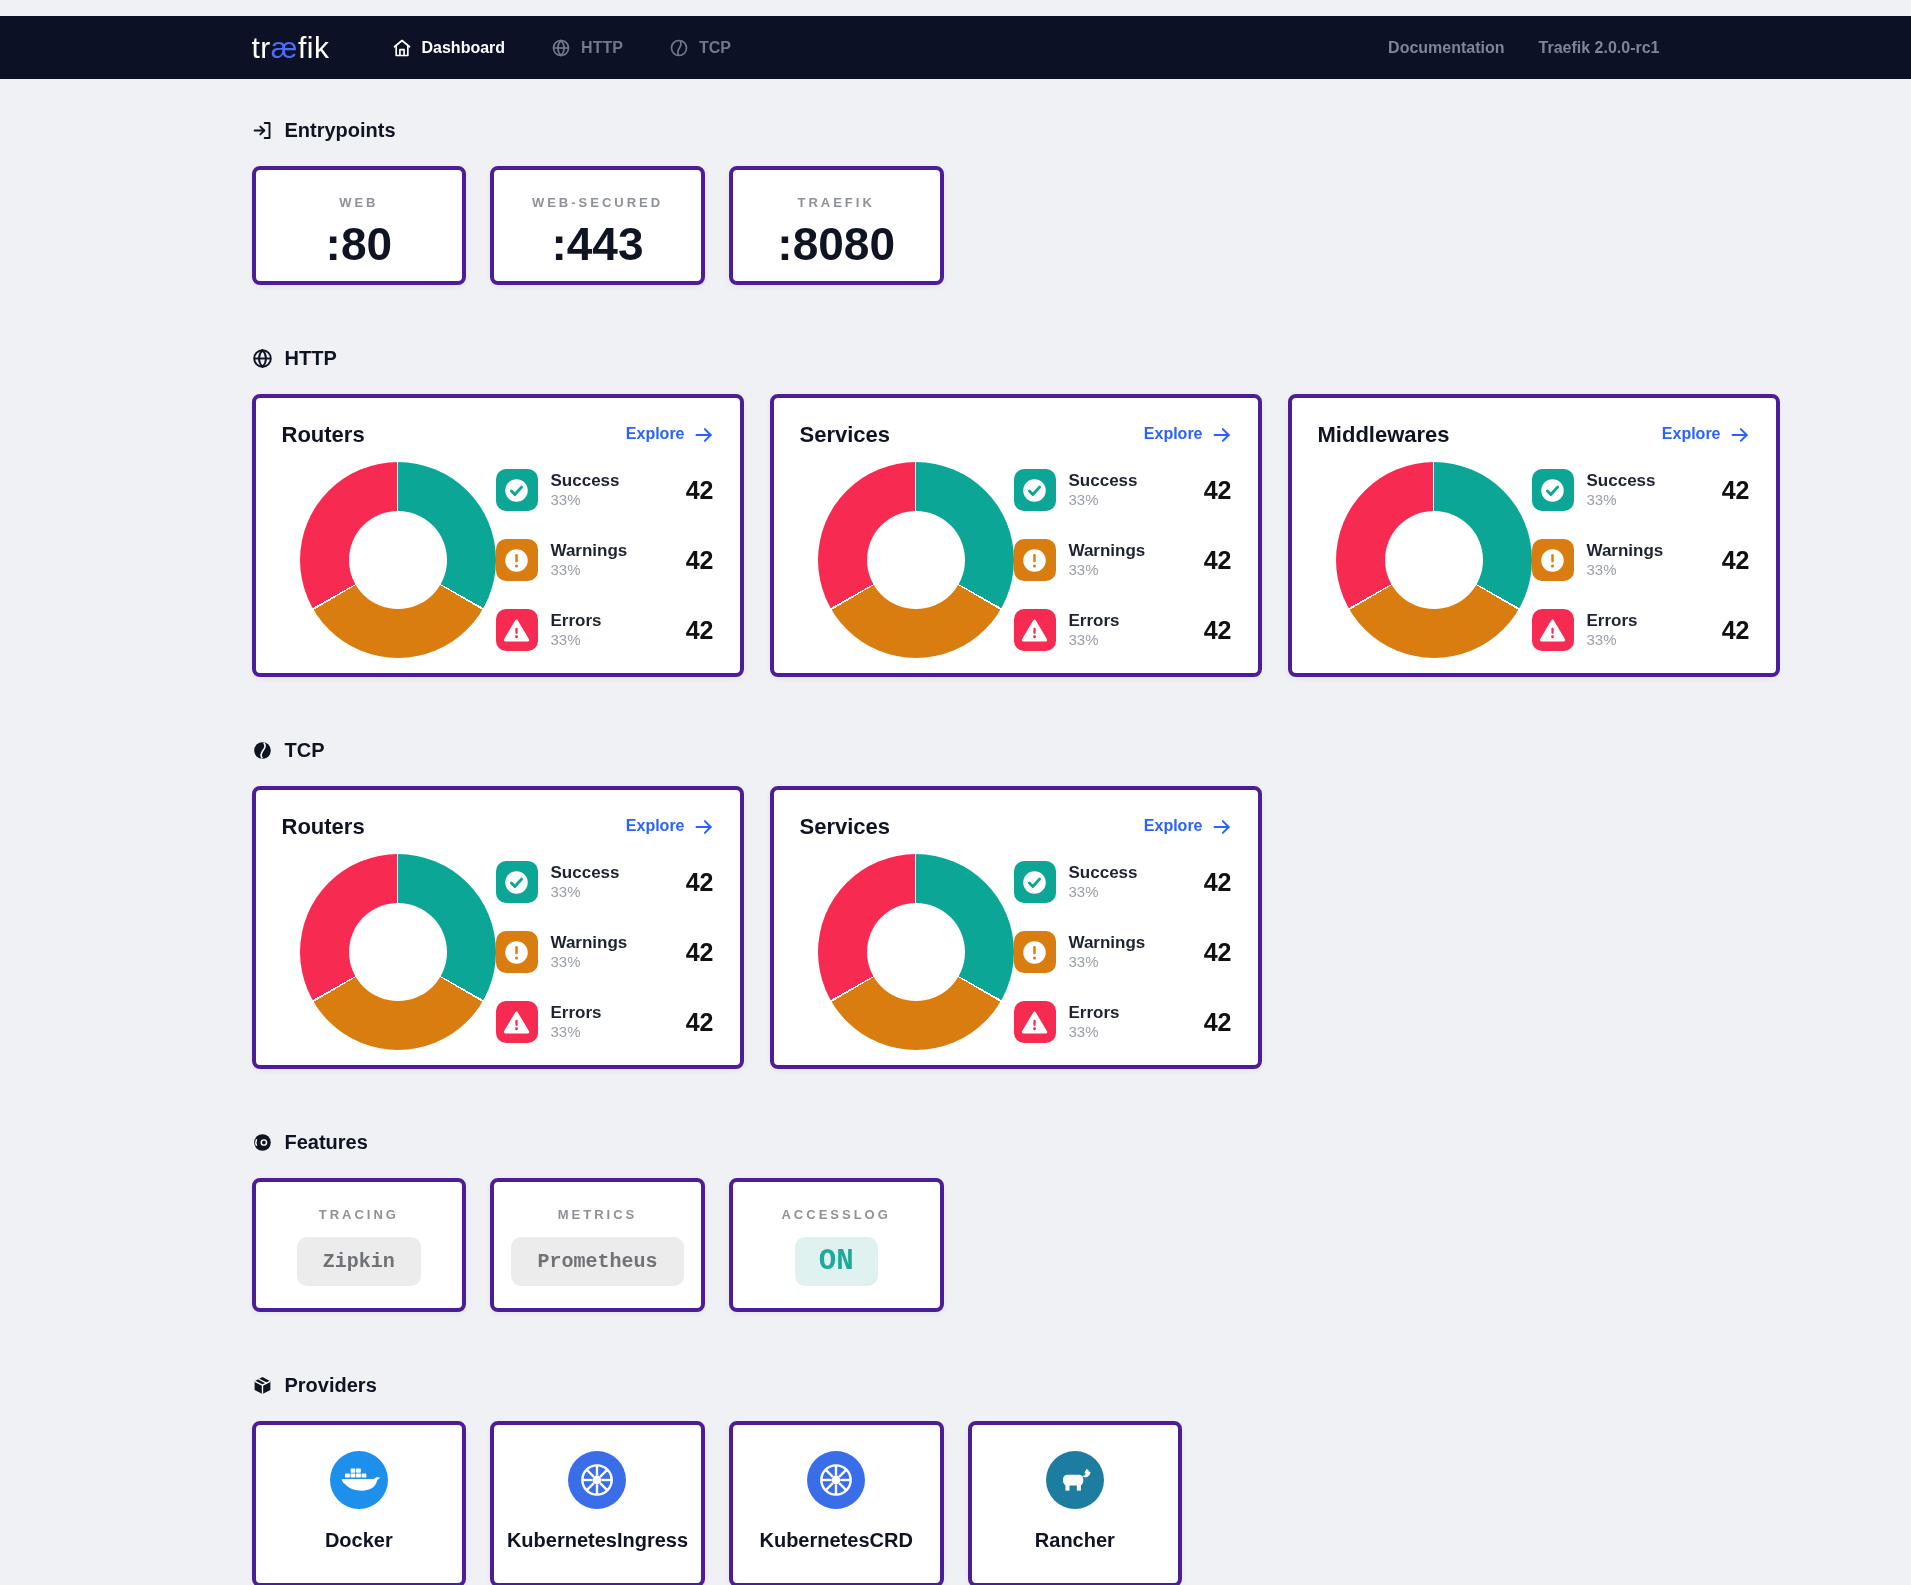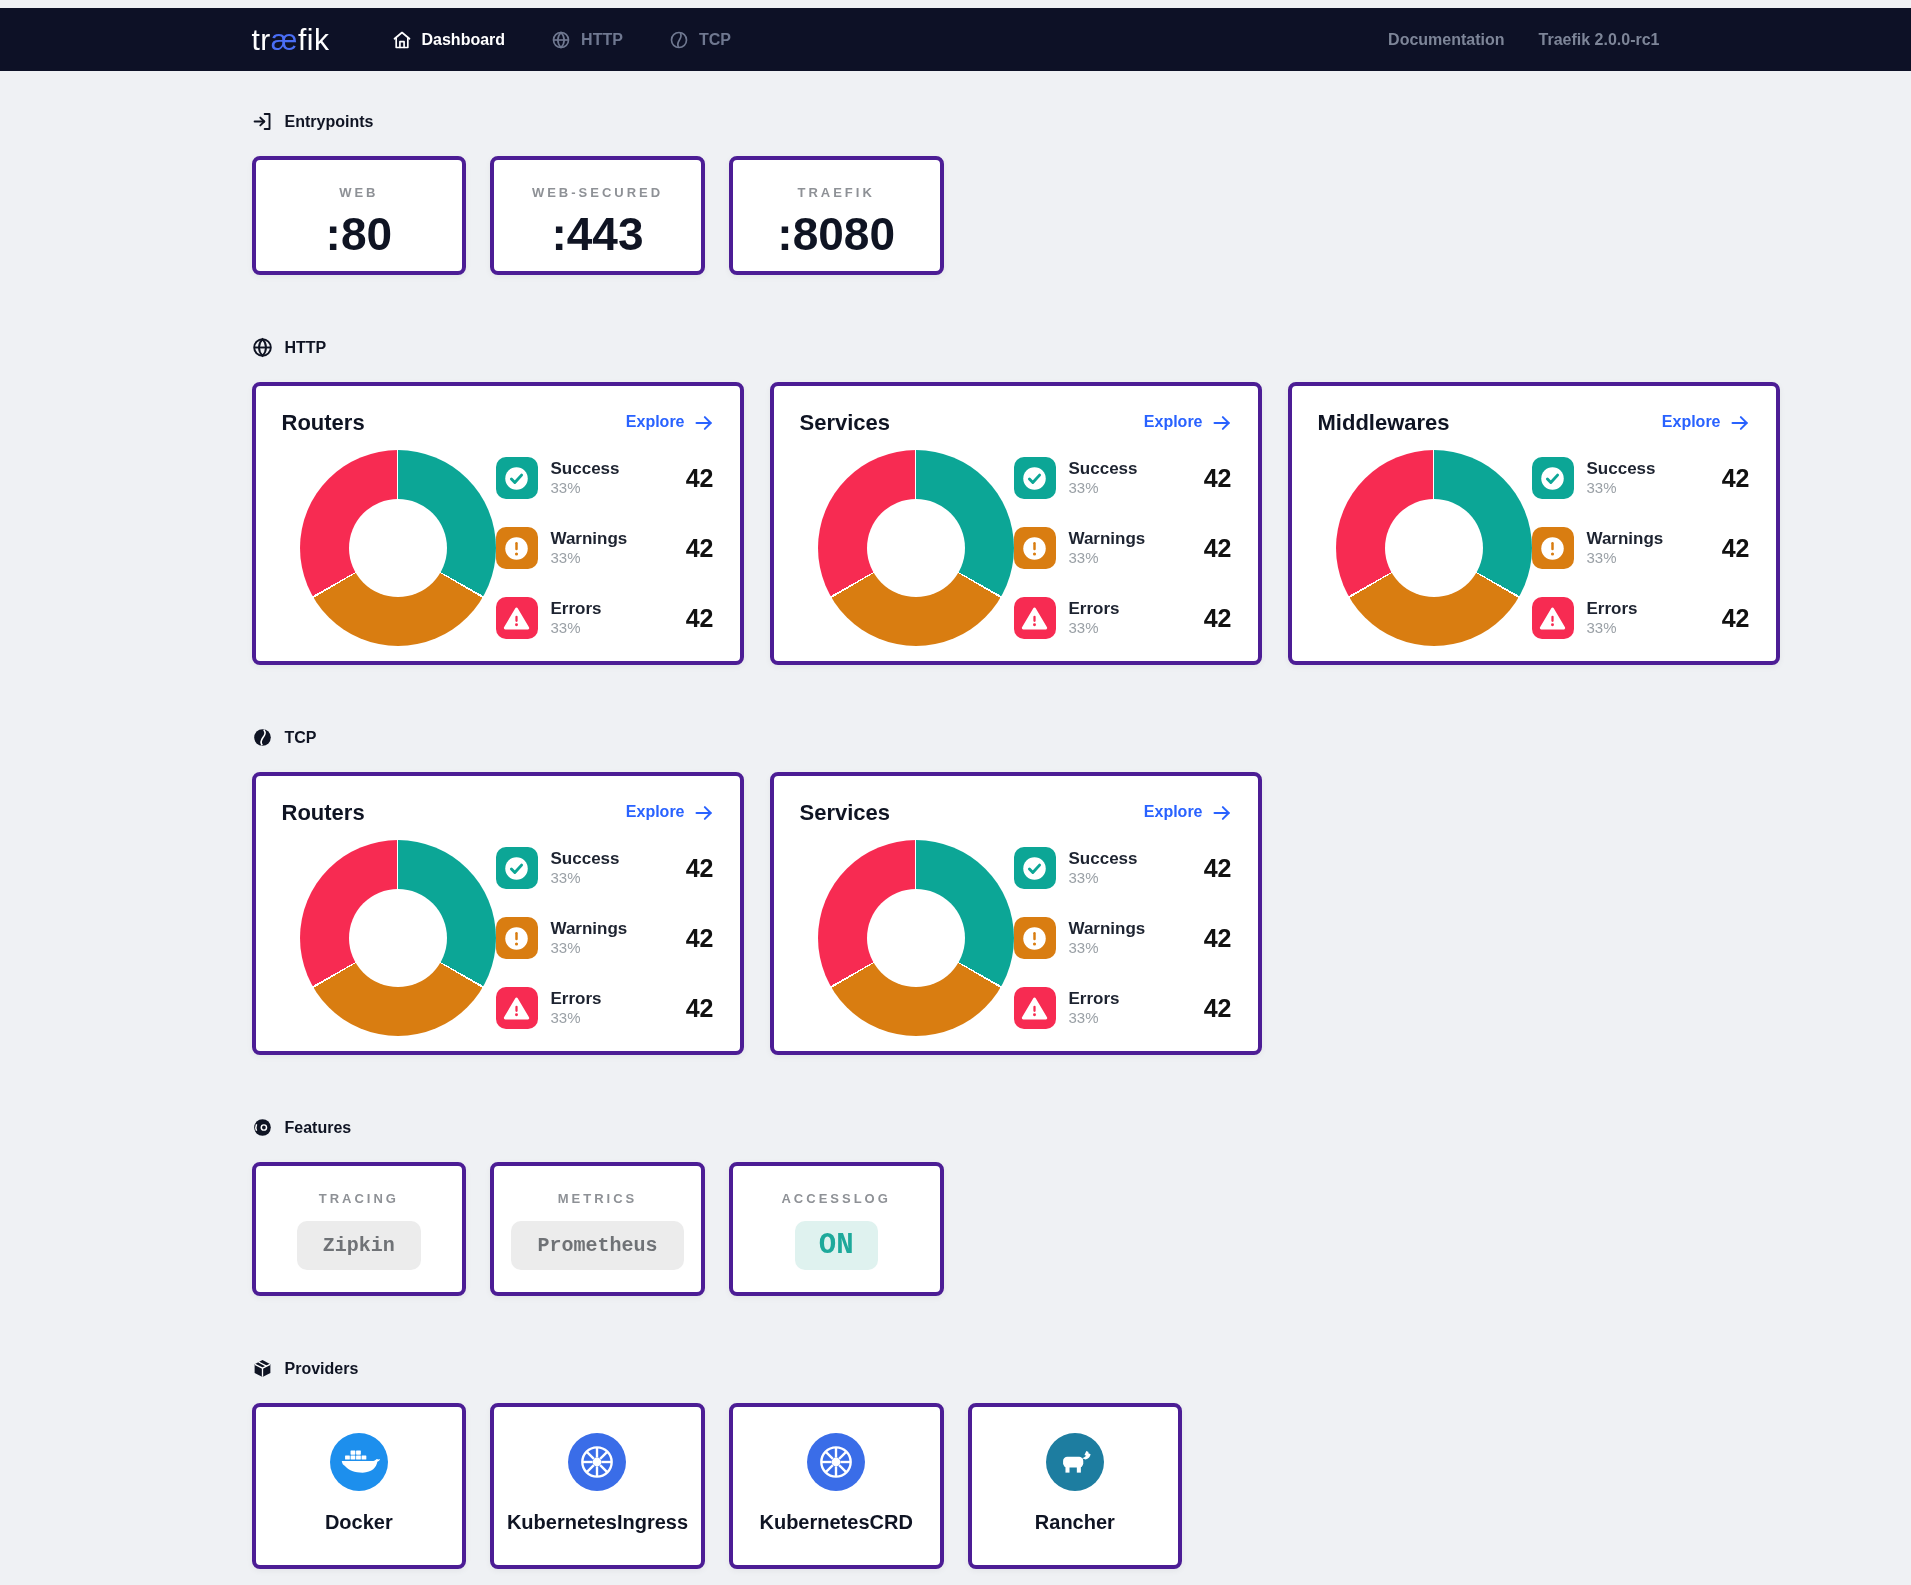--- a/index.html
+++ b/index.html
@@ -1,35 +1,35 @@
 <!DOCTYPE html>
 <html><head>
 <meta charset="utf-8">
 <style>
   * { margin:0; padding:0; box-sizing:border-box; }
   html,body { background:#eff1f4; font-family:"Liberation Sans", sans-serif; color:#16181d; }
   body { width:1911px; min-height:1585px; }
 
   
   .navbar { background:#0d1126; height:63px; }
-  .nav-inner { width:1408px; margin:8px auto; height:63px; display:flex; align-items:center; }
+  .nav-inner { width:1408px; margin:16px auto; height:63px; display:flex; align-items:center; }
   .logo { font-size:30px; font-weight:500; color:#fff; letter-spacing:.5px; cursor:pointer; }
   .logo .ae { color:#4a6ef5; }
   .nav-items { display:flex; align-items:flex-end; margin-left:62px; gap:46px; }
   .nav-item { display:flex; align-items:center; gap:10px; color:#6f7890; font-size:16px; font-weight:600; cursor:pointer; text-decoration:none; }
   .nav-item.active { color:#fff; }
   .nav-item svg { width:20px; height:20px; }
   .nav-right { margin-left:auto; display:flex; align-items:center; gap:34px; color:#7d8598; font-size:16px; font-weight:600; }
   .nav-right a { cursor:pointer; }
 
   
   .container { width:1408px; margin:0 auto; padding-bottom:20px; }
   .sec-head { display:flex; align-items:center; gap:12px; margin-top:62px; margin-bottom:24px; }
   .sec-head:first-child { margin-top:40px; }
-  .sec-head h2 { font-size:16px; font-weight:700; color:#0f1423; }
+  .sec-head h2 { font-size:20px; font-weight:700; color:#0f1423; }
   .sec-head svg { width:21px; height:21px; display:block; }
 
   .grid6 { display:grid; grid-template-columns:repeat(6,1fr); gap:24px; }
   .grid3 { display:grid; grid-template-columns:repeat(3,1fr); gap:26px; }
 
   .card { background:#fff; border-radius:8px; box-shadow:0 2px 6px rgba(0,0,0,.05); border:4px solid #4c1d95; }
 
   
   .mini-card { height:119px; text-align:center; }
   .mini-label { margin-top:25px; font-size:13px; font-weight:700; letter-spacing:3px; color:#8e9196; }

